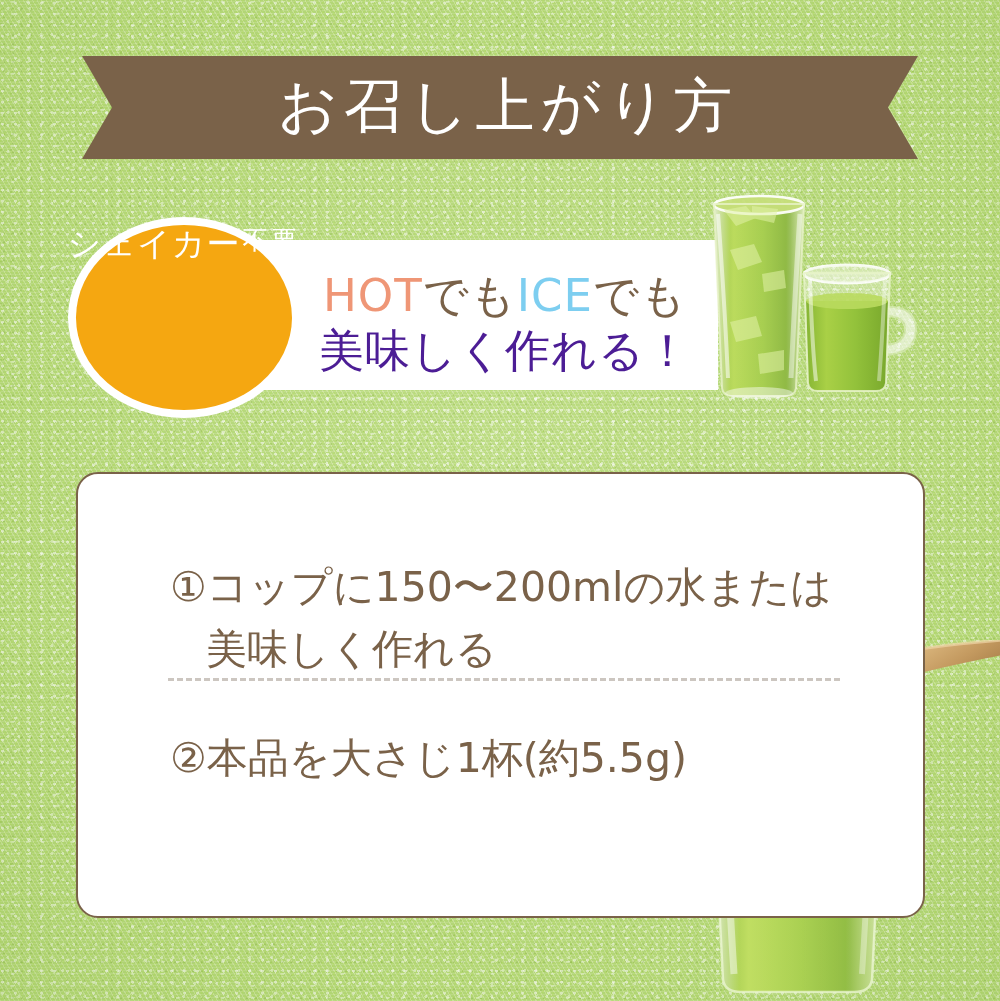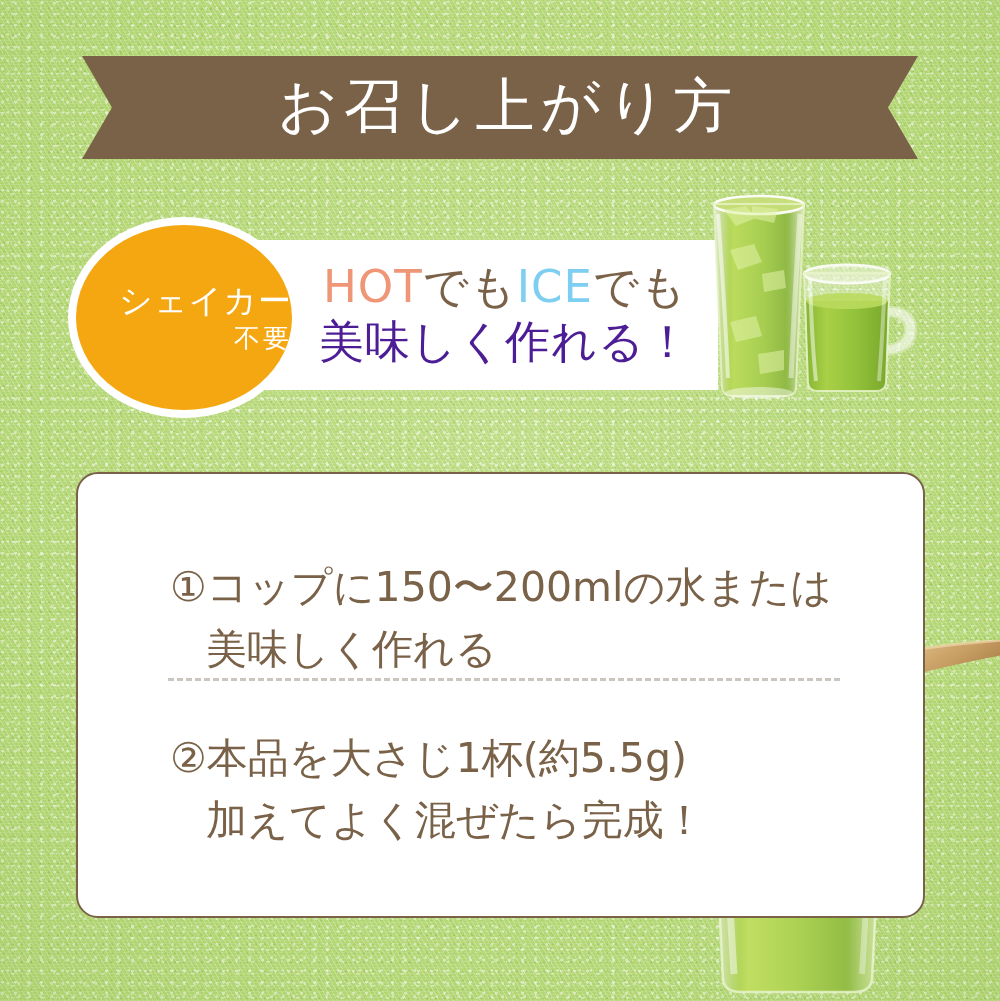--- a/index.html
+++ b/index.html
@@ -78,21 +78,21 @@
     top: 240px;
     width: 590px;
     height: 150px;
     background: #ffffff;
   }
   .strip-text {
     position: absolute;
     left: 290px;
     top: 240px;
     width: 430px;
-    height: 150px;
+    height: 168px;
     display: flex;
     flex-direction: column;
     align-items: center;
     justify-content: center;
     gap: 6px;
     line-height: 1.08;
     white-space: nowrap;
   }
   .strip-line1 {
     font-size: 45px;
@@ -121,22 +121,22 @@
   }
   .badge {
     position: absolute;
     left: 76px;
     top: 225px;
     width: 216px;
     height: 185px;
     border-radius: 50%;
     background: #f5a711;
     display: flex;
-    flex-direction: column;
-    align-items: flex-end;
+    flex-direction: row;
+    align-items: flex-start;
     justify-content: center;
     gap: 2px;
     color: #ffffff;
     line-height: 1.18;
   }
   .badge-l1 { font-size: 33px; letter-spacing: 1px; white-space: nowrap; }
   .badge-l2 { font-size: 26px; letter-spacing: 3px; white-space: nowrap; }
 
   
   .card {
@@ -323,16 +323,15 @@
 
   <div class="step step-1">
     <span>①コップに150〜200mlの水または</span>
     <span class="step-l2">美味しく作れる</span>
   </div>
 
   <div class="divider"></div>
 
   <div class="step step-2">
     <span>②本品を大さじ1杯(約5.5g)</span>
-    <span class="step-l2">加えてよく混ぜたら完成！</span>
   </div>
 
 </div>
 
 </body></html>

